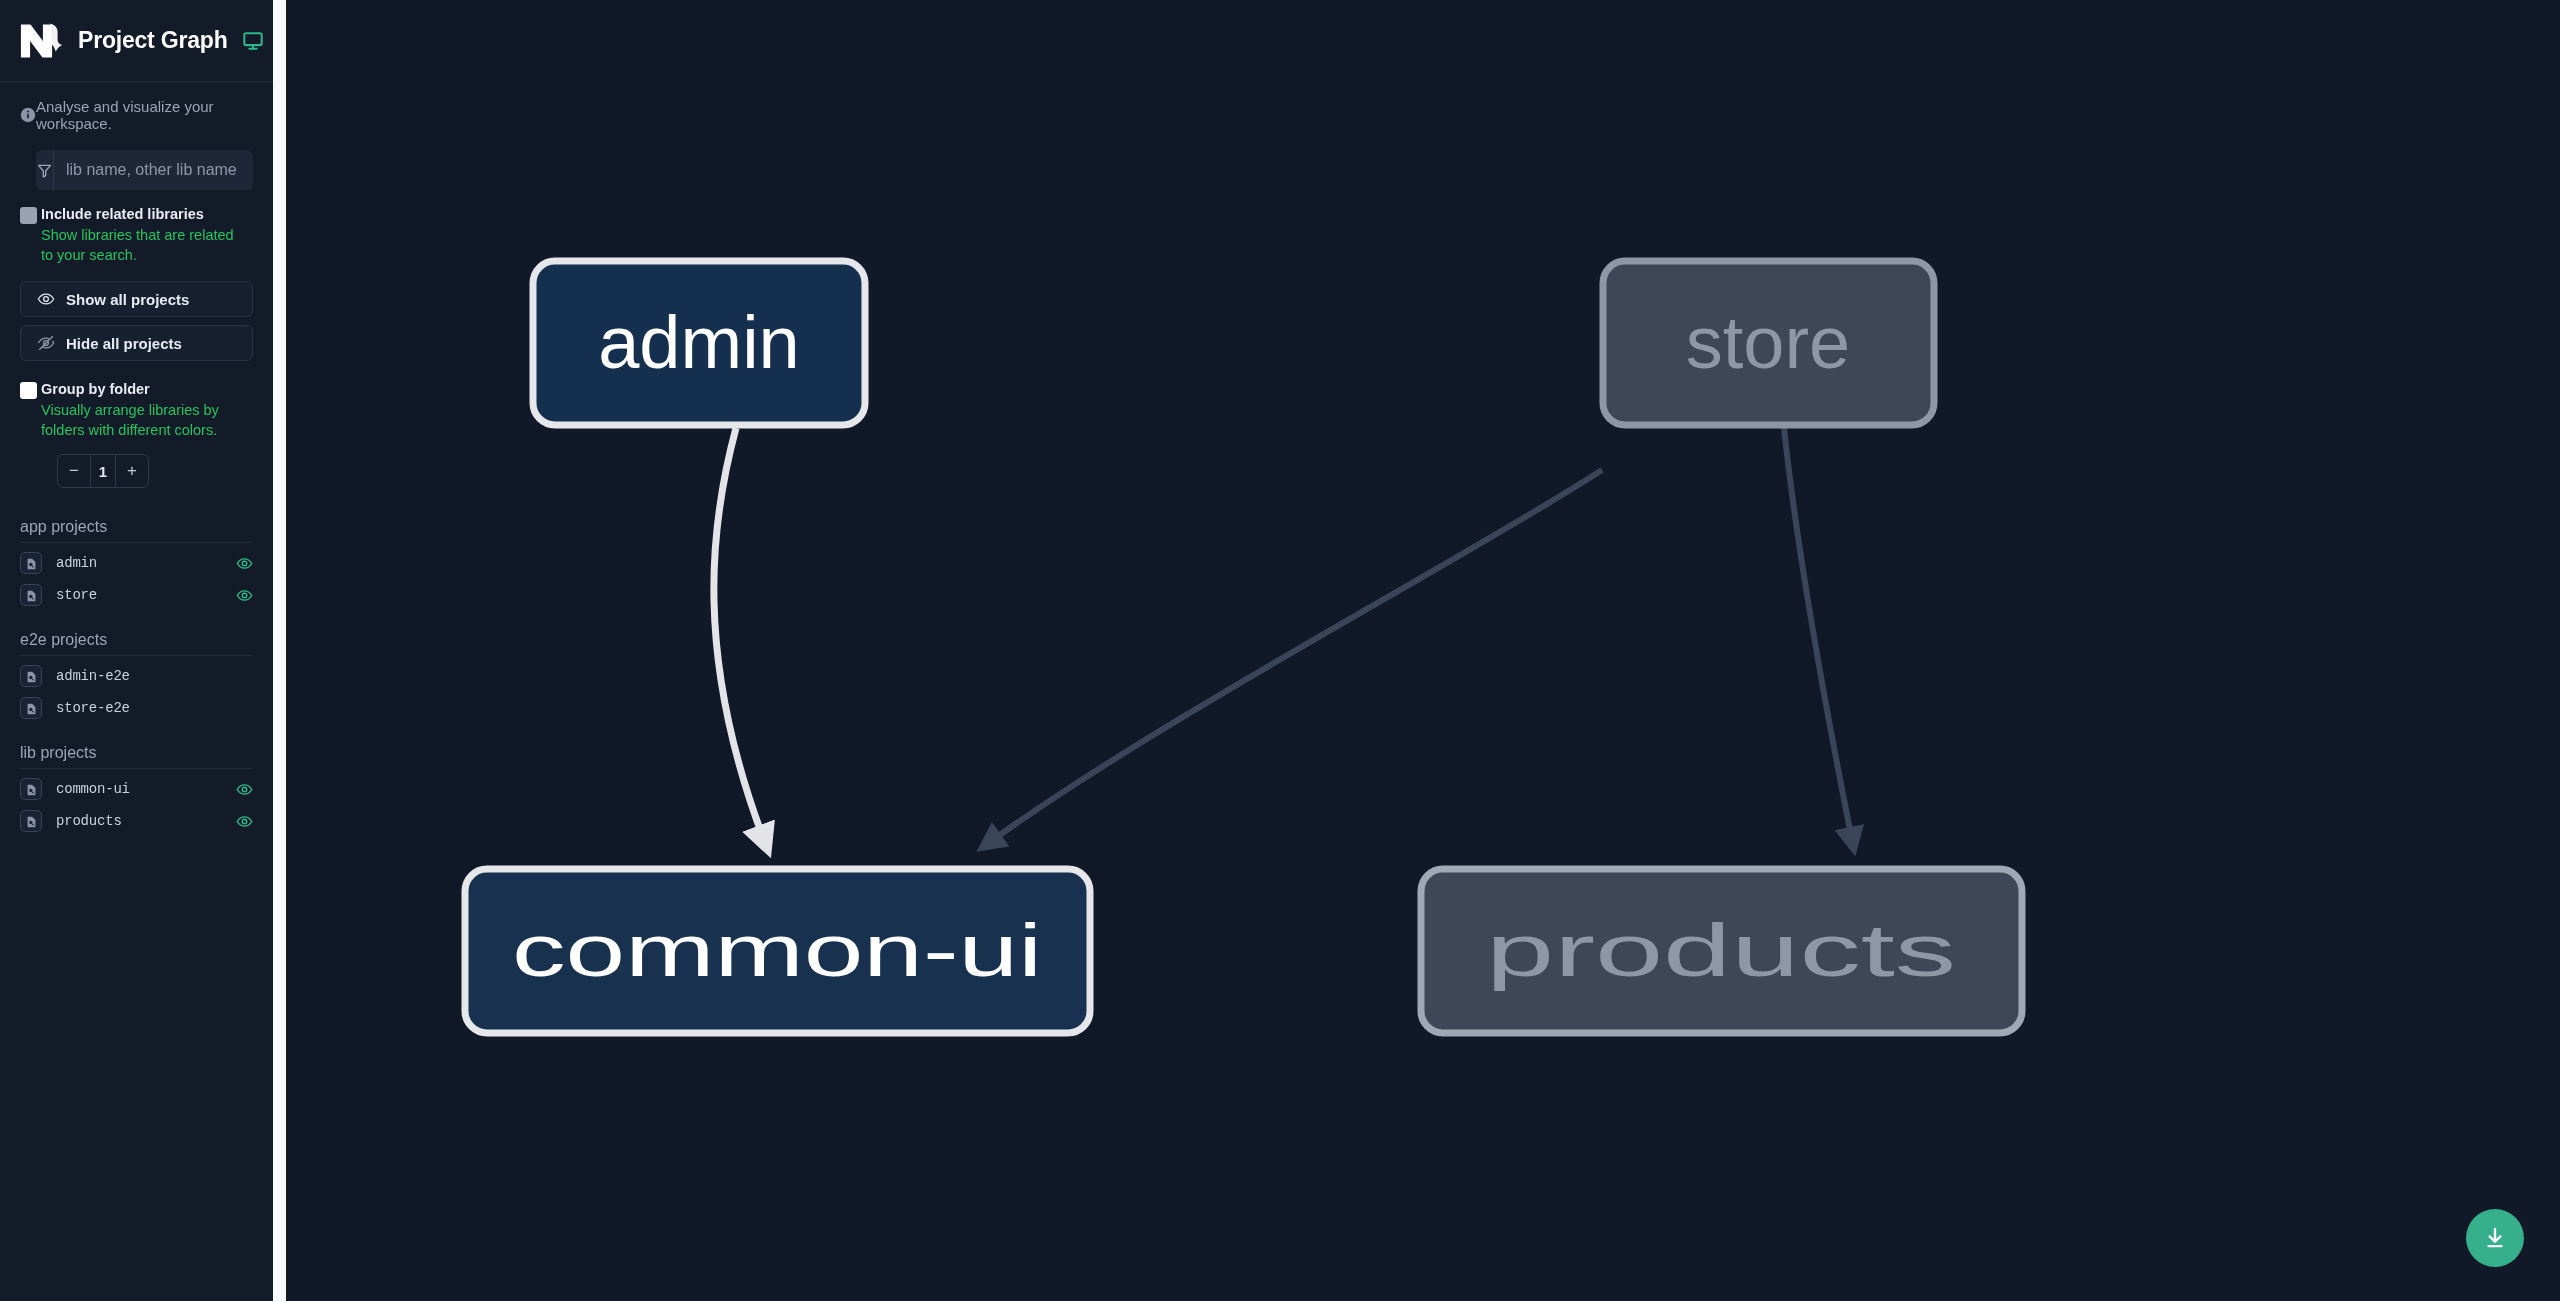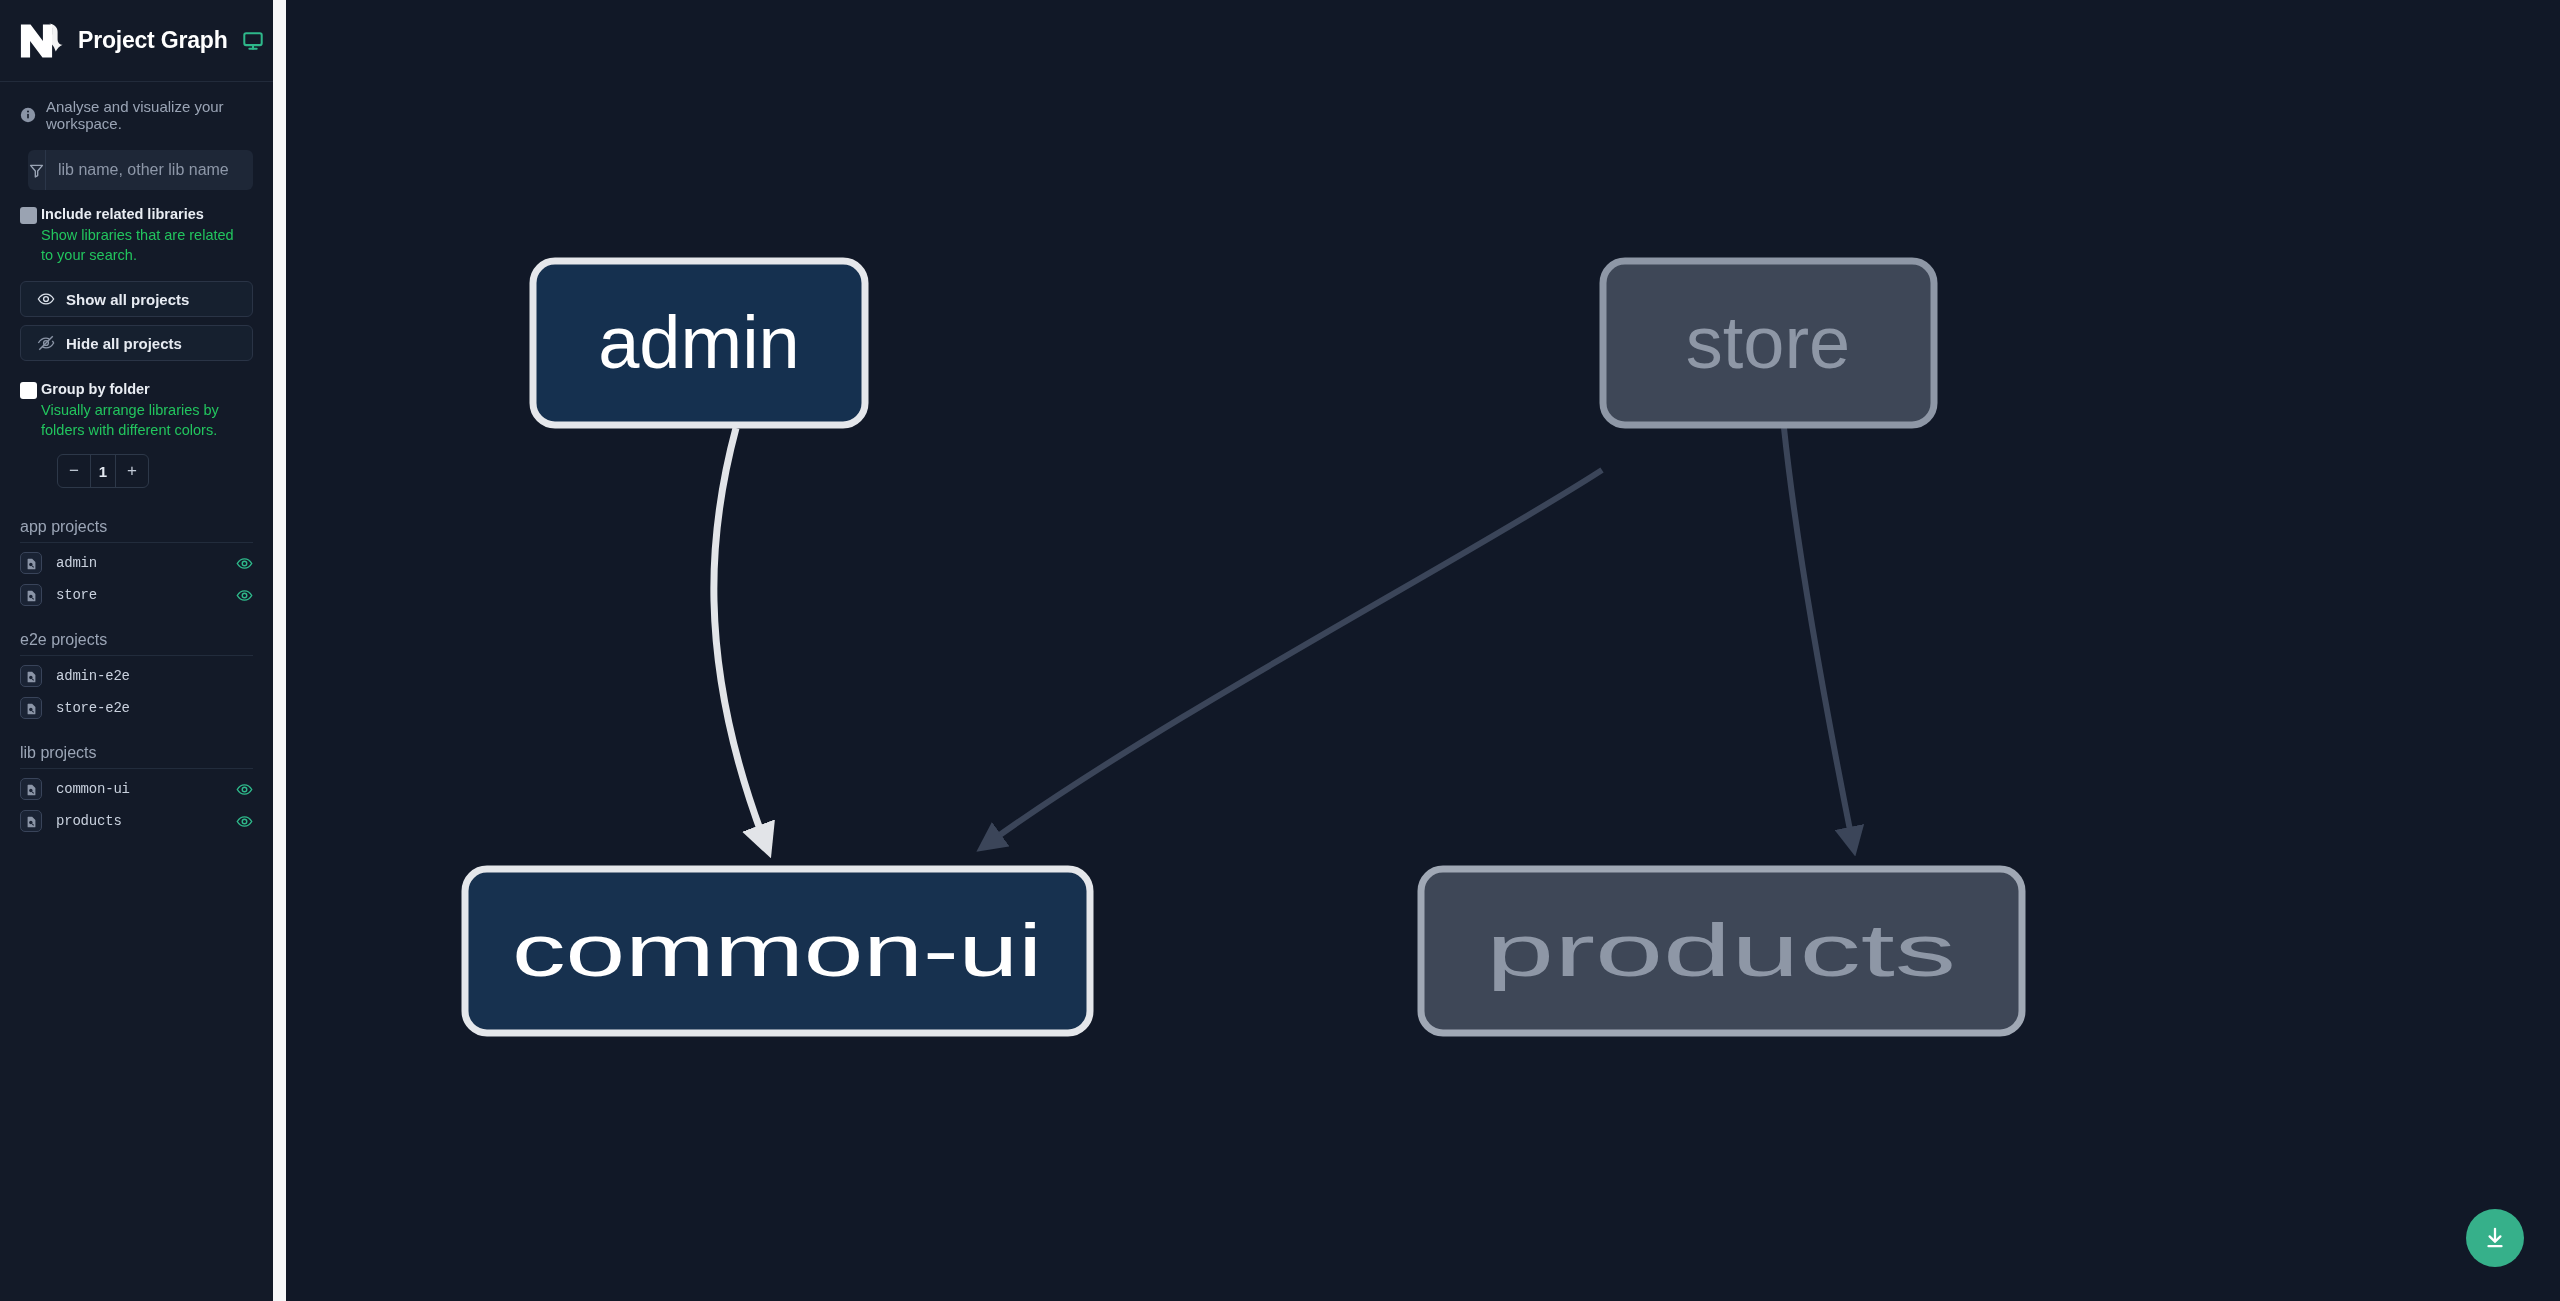--- a/index.html
+++ b/index.html
@@ -29,28 +29,28 @@
     gap: 14px;
   }
   .nx-logo { width: 44px; height: 40px; flex: 0 0 44px; display:block; }
   .sb-title {
     color: #ffffff; font-size: 23px; font-weight: bold;
     letter-spacing: -0.2px; white-space: nowrap;
   }
   .monitor-icon { width: 22px; height: 22px; display:block; }
 
   .sb-desc {
-    display: flex; align-items: center; gap: 10px;
+    display: flex; align-items: center; 
     padding: 16px 20px 14px 20px;
     color: #9aa4b5; font-size: 15px;
   }
   .info-icon { width: 16px; height: 16px; flex: 0 0 16px; display:block; }
 
   .search-wrap {
-    margin: 4px 20px 0 28px;
+    margin: 4px 20px 0 36px;
     height: 40px;
     background: #1d2troubleshoot; 
     display: flex; align-items: stretch;
     border-radius: 6px; overflow: hidden;
     background: #1e2737;
   }
   .search-icon-box {
     width: 42px; display: flex; align-items: center; justify-content: center;
     border-right: 1px solid #2b3purposes;
     border-right: 1px solid #2b3649;

